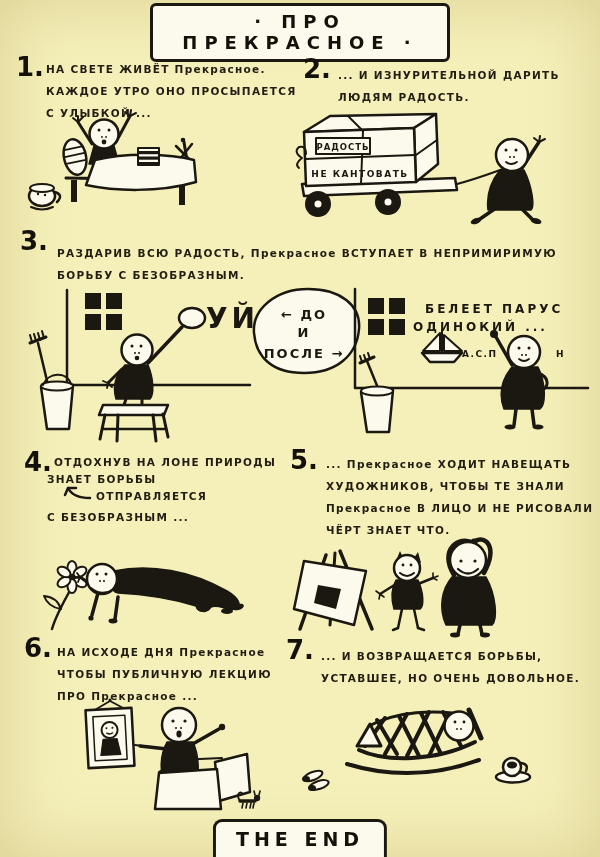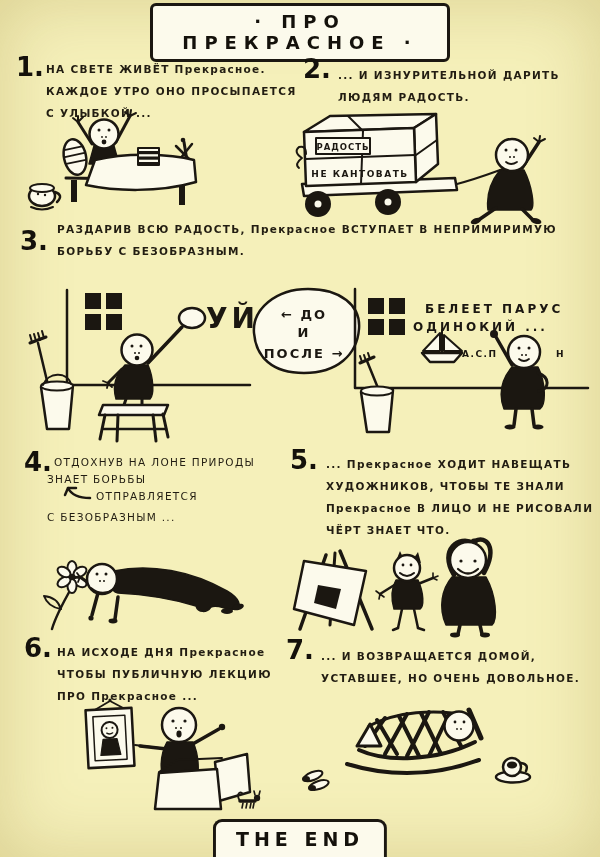--- a/index.html
+++ b/index.html
@@ -2,21 +2,21 @@
 <html><head>
 <meta charset="utf-8">
 <style>
   html,body{margin:0;padding:0;background:#e8e3b0;}
   .page{position:relative;width:600px;height:857px;background:#f5f0ba;
         font-family:"DejaVu Sans",sans-serif;color:#1b1711;overflow:hidden;
         box-shadow:inset 0 0 70px rgba(150,125,40,.28);}
   .num{position:absolute;font-size:26px;font-weight:700;color:#14110b;}
   .cap{position:absolute;font-size:10.5px;font-weight:700;line-height:22px;
        letter-spacing:1.3px;white-space:pre-line;color:#221d12;}
-  .cap4{position:absolute;font-size:10.5px;font-weight:400;letter-spacing:1.3px;color:#221d12;}
+  .cap4{position:absolute;font-size:10.5px;font-weight:700;letter-spacing:1.3px;color:#221d12;}
   .boxlabel{position:absolute;left:50%;transform:translateX(-50%);background:#fcfaec;
        border:3px solid #1b1711;font-weight:700;text-align:center;color:#14110b;}
   .title-box{top:3px;border-radius:6px;padding:5px 8px 6px;font-size:18px;letter-spacing:7px;}
   .end-box{top:819px;border-bottom:none;border-radius:9px 9px 0 0;padding:6px 20px 14px;
        font-size:19px;letter-spacing:5px;}
   svg.draw{position:absolute;overflow:visible;}
   .svgtxt{font-family:"DejaVu Sans",sans-serif;font-weight:700;fill:#1b1711;}
   .ink{stroke:#1b1711;fill:none;stroke-linecap:round;stroke-linejoin:round;}
   .inkw{stroke:#1b1711;fill:#fcfaec;stroke-linecap:round;stroke-linejoin:round;}
   .inkb{stroke:#1b1711;fill:#1b1711;stroke-linecap:round;stroke-linejoin:round;}
@@ -124,21 +124,21 @@
           <circle class="solid" cx="226" cy="44" r="1.5"></circle>
         <circle class="solid" cx="220" cy="51" r="1"></circle>
           <circle class="solid" cx="224" cy="51" r="1"></circle>
         <path class="ink" d="M216,56 q5,4 11,0" stroke-width="1.8"></path>
       </g>
     </svg>
   </div>
 
   <div>
     <div class="num" style="left:20px;top:226px">3.</div>
-    <div class="cap" style="left:57px;top:218px;width:530px">РАЗДАРИВ ВСЮ РАДОСТЬ, Прекрасное ВСТУПАЕТ В НЕПРИМИРИМУЮ
+    <div class="cap" style="left:57px;top:242px;width:530px">РАЗДАРИВ ВСЮ РАДОСТЬ, Прекрасное ВСТУПАЕТ В НЕПРИМИРИМУЮ
 БОРЬБУ С БЕЗОБРАЗНЫМ.</div>
     <svg class="draw" style="left:10px;top:281px" width="585" height="162" viewBox="0 0 585 162">
 
       <g>
         <polyline class="ink" points="57,9 57,104 240,104" stroke-width="2.5"></polyline>
         <g>
           <rect class="solid" x="75" y="12" width="16" height="16"></rect>
             <rect class="solid" x="96" y="12" width="16" height="16"></rect>
           <rect class="solid" x="75" y="33" width="16" height="16"></rect>
             <rect class="solid" x="96" y="33" width="16" height="16"></rect>
@@ -365,21 +365,21 @@
         <circle class="solid" cx="242" cy="101" r="3.2"></circle>
         <path class="ink" d="M240,98 l-1,-4 M244,98 l1,-4" stroke-width="1.6"></path>
         <path class="ink" d="M225,104 C221,98 224,94 227,96" stroke-width="1.8"></path>
         <path class="ink" d="M228,106 l-1,5 M232,106 l-1,5 M236,106 l-1,5 M239,106 l-1,5" stroke-width="1.6"></path>
       </g>
     </svg>
   </div>
 
   <div>
     <div class="num" style="left:286px;top:635px">7.</div>
-    <div class="cap" style="left:321px;top:645px">... И ВОЗВРАЩАЕТСЯ ДОМОЙ,
+    <div class="cap" style="left:321px;top:645px">... И ВОЗВРАЩАЕТСЯ БОРЬБЫ,
 УСТАВШЕЕ, НО ОЧЕНЬ ДОВОЛЬНОЕ.</div>
     <svg class="draw" style="left:285px;top:696px" width="312" height="100" viewBox="0 0 312 100">
       <g>
         <ellipse class="inkw" cx="28" cy="80" rx="10" ry="4" transform="rotate(-22 28 80)" stroke-width="2"></ellipse>
         <ellipse class="solid" cx="21" cy="83" rx="4" ry="3"></ellipse>
         <ellipse class="inkw" cx="34" cy="89" rx="10" ry="4" transform="rotate(-18 34 89)" stroke-width="2"></ellipse>
         <ellipse class="solid" cx="27" cy="92" rx="4" ry="3"></ellipse>
       </g>
       <g>
         <path class="ink" d="M62,68 Q128,88 194,64" stroke-width="4"></path>

